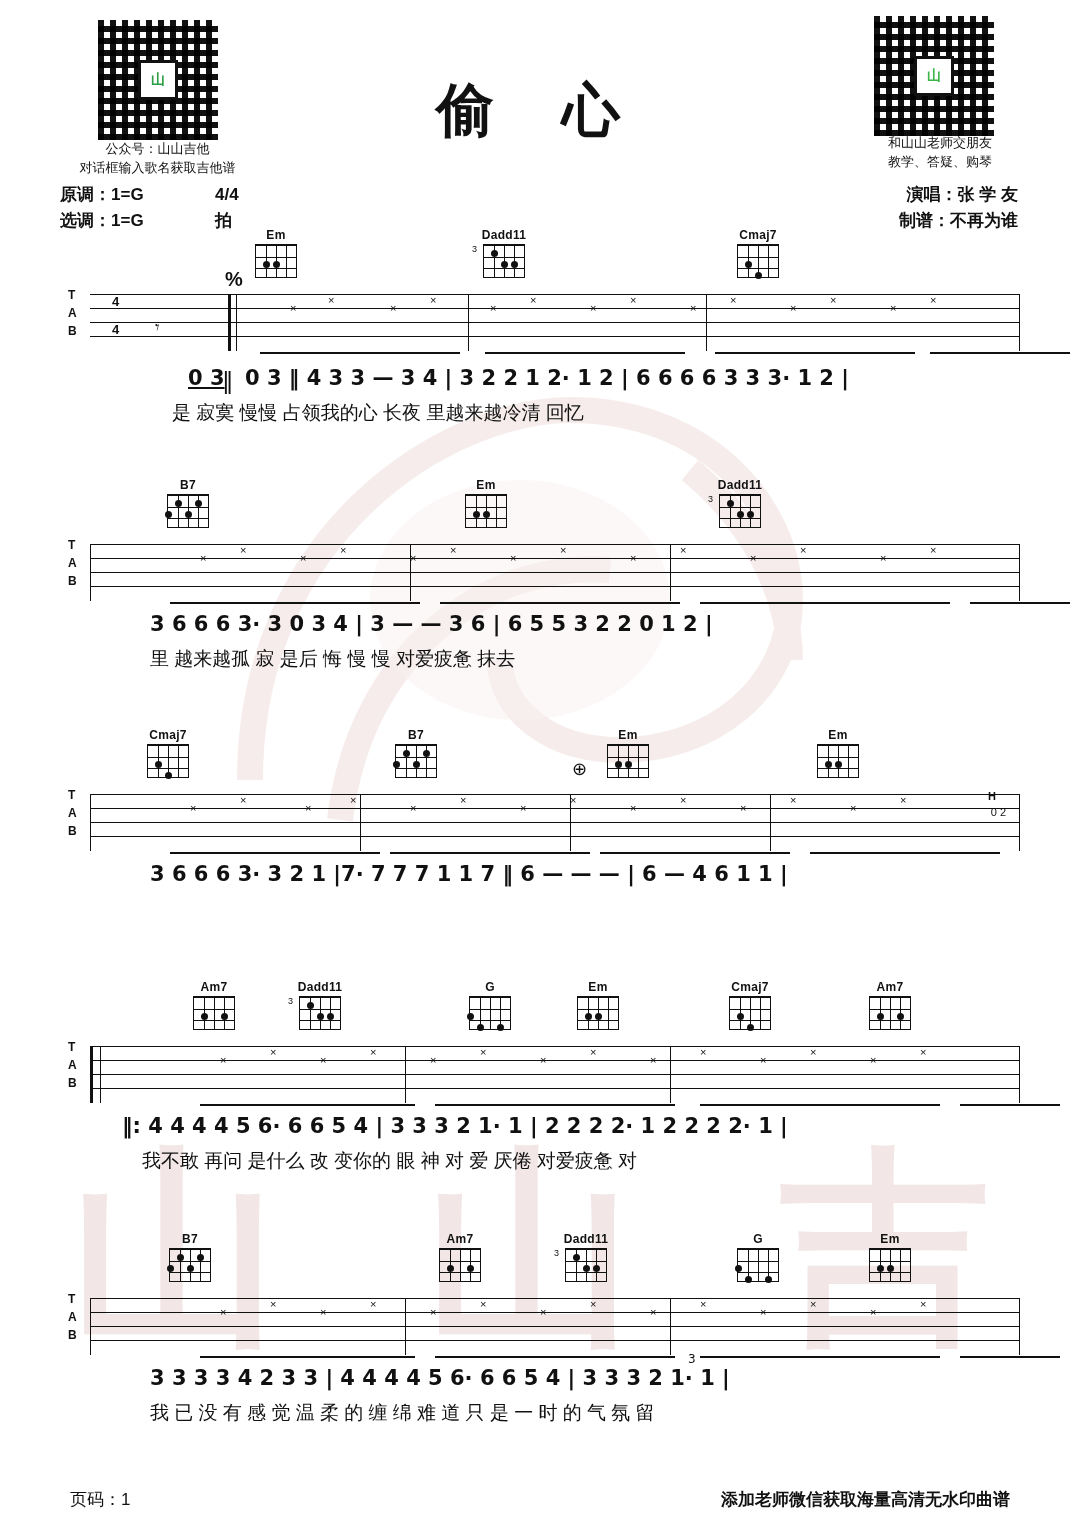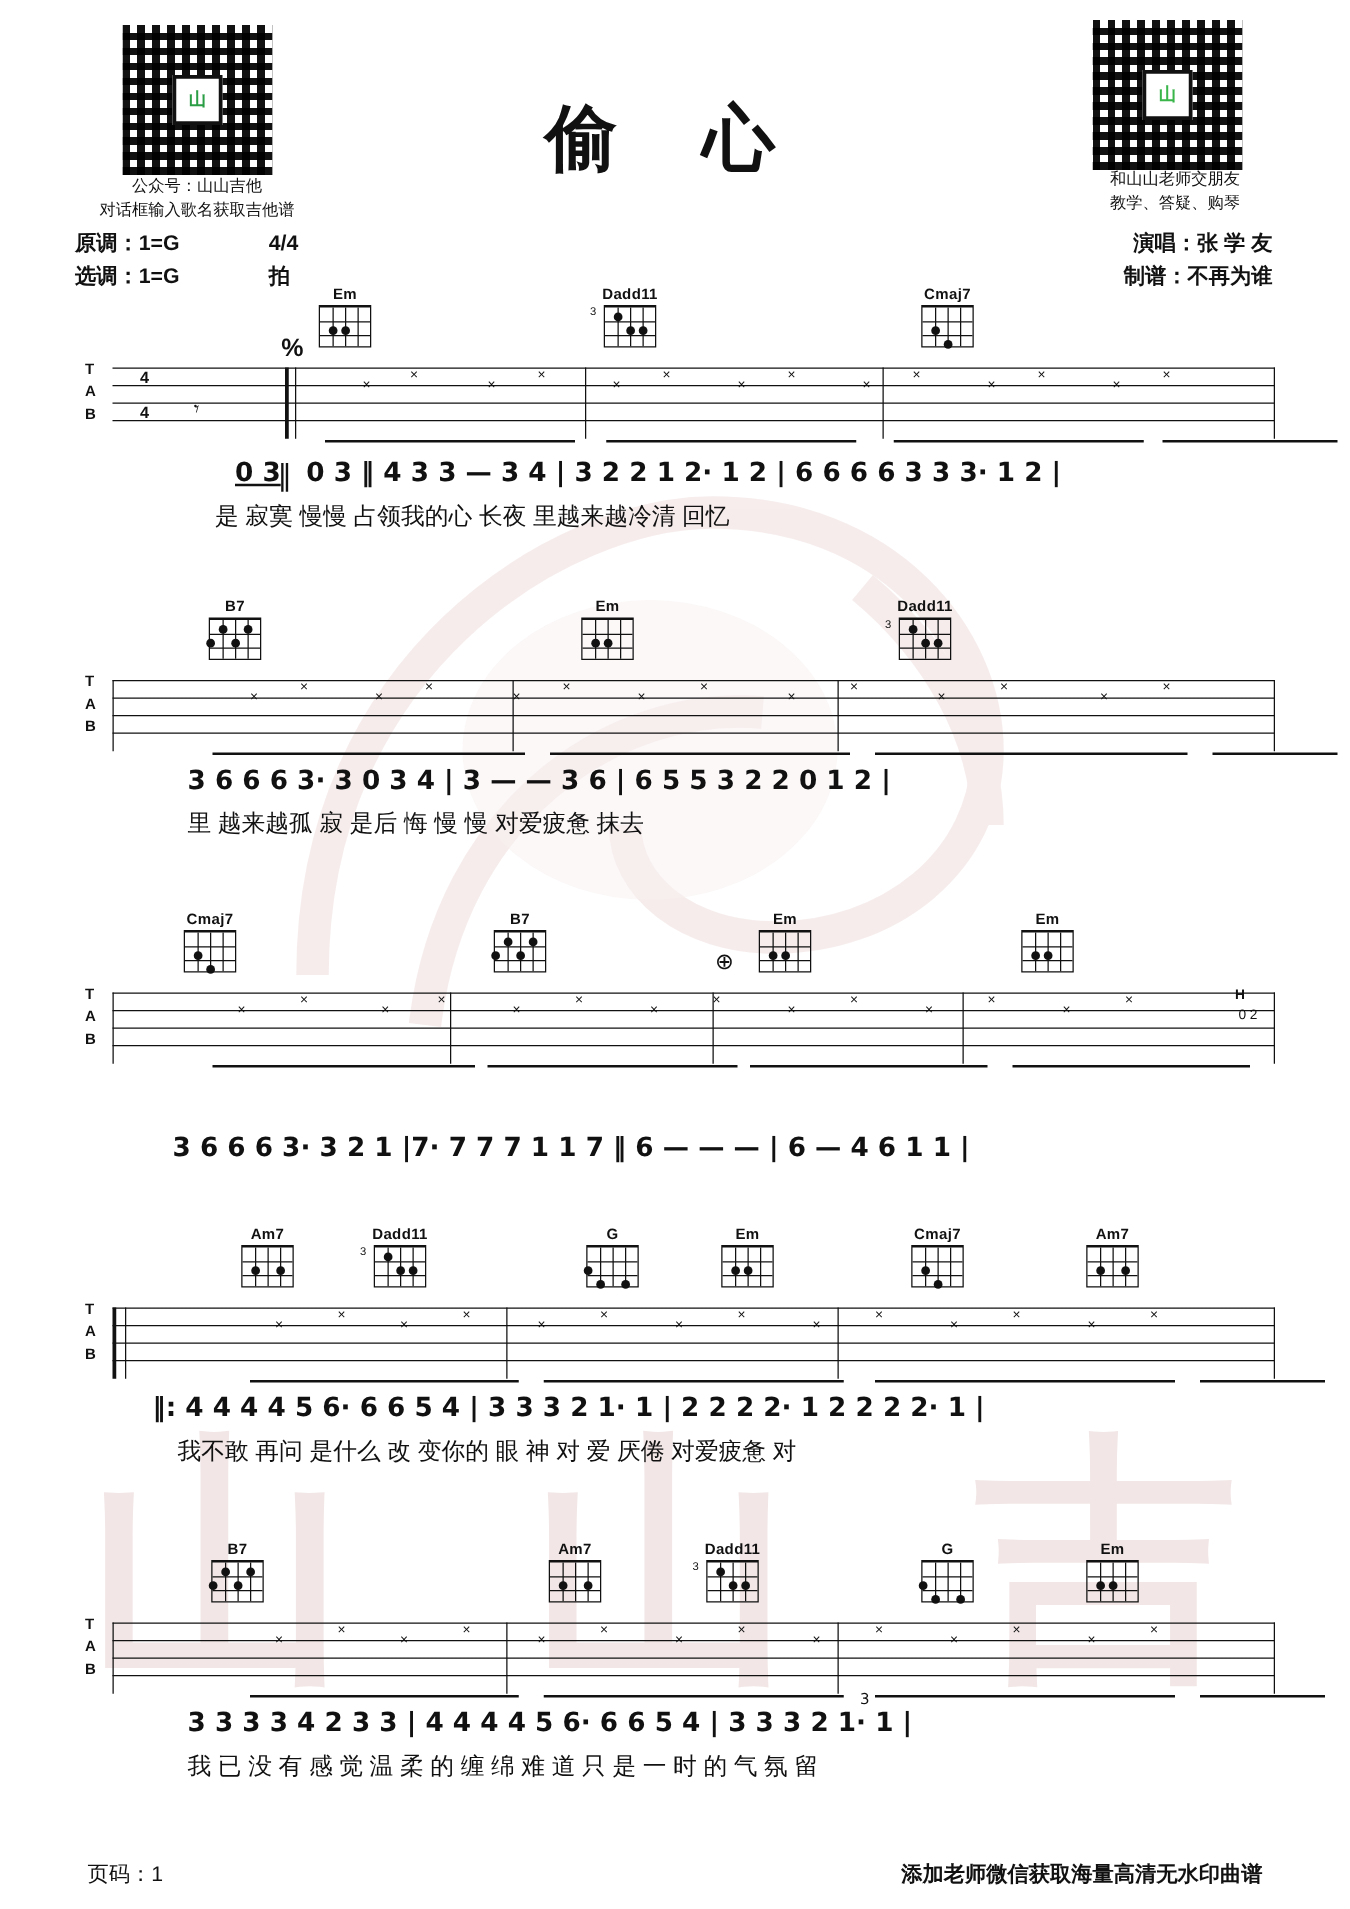--- a/index.html
+++ b/index.html
@@ -385,21 +385,21 @@
       <div style="position:absolute;right:14px;top:22px;font-size:11px;margin-left:21px;">0 2</div>
       <div class="stemrow" style="top:56px;">
         <div class="beam" style="left:80px;top:12px;width:210px;"></div>
         <div class="beam" style="left:300px;top:12px;width:200px;"></div>
         <div class="beam" style="left:510px;top:12px;width:190px;"></div>
         <div class="beam" style="left:720px;top:12px;width:190px;"></div>
       </div>
     </div>
 
     <div class="numrow">
-      <span class="n" style="left:78px;margin-top:44px;">3 6 6 6 3· 3   2 1 |7·  7 7 7 1 1 7 ‖ 6 — — — | 6 — 4 6 1 1 |</span>
+      <span class="n" style="left:90px;">3 6 6 6 3· 3   2 1 |7·  7 7 7 1 1 7 ‖ 6 — — — | 6 — 4 6 1 1 |</span>
     </div>
   </div>
 
   <div class="system" style="top:980px;">
     <div class="chords">
       <div class="chord" style="left:186px;">
         <div class="nm">Am7</div>
         <div class="grid">
           <div class="dot" style="left:7px;top:15px;"></div>
             <div class="dot" style="left:27px;top:15px;"></div>

